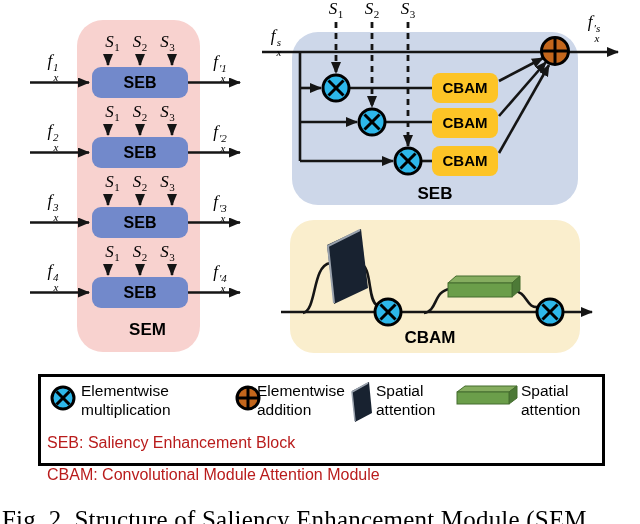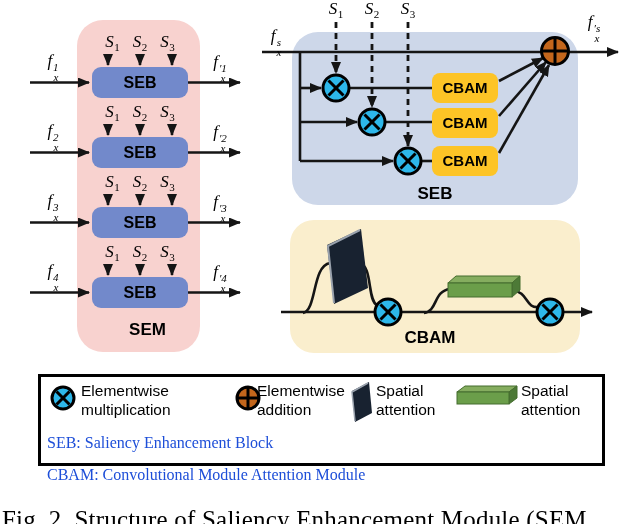--- a/index.html
+++ b/index.html
@@ -27,21 +27,21 @@
   .cbam-block{position:absolute;left:432px;width:66px;height:30px;background:#fdc426;border-radius:8px;
               font-weight:bold;font-size:15px;text-align:center;line-height:30px;color:#000;}
   .panel-label{position:absolute;font-weight:bold;font-size:17px;text-align:center;color:#000;}
   .slabel{position:absolute;width:30px;text-align:center;}
 
   
   .legend{position:absolute;left:38px;top:374px;width:567px;height:92px;background:#fff;
           border:3px solid #000;box-sizing:border-box;}
   .legend .item-text{position:absolute;font-size:15.5px;line-height:1.2;color:#000;}
   .legend .icon{position:absolute;}
-  .legend .def{position:absolute;left:6px;font-size:16px;color:#1d4ed8;white-space:nowrap;font-family:Liberation Serif, serif;}
+  .legend .def{position:absolute;left:6px;font-size:16px;color:#b91c1c;white-space:nowrap;}
 
   .caption{position:absolute;left:2px;top:506px;width:660px;font-family:"Liberation Serif",serif;
            font-size:25px;color:#000;white-space:nowrap;letter-spacing:0.2px;}
 </style>
 </head>
 <body>
 
 <div class="screen">
 
   <div class="panel pink"></div>

